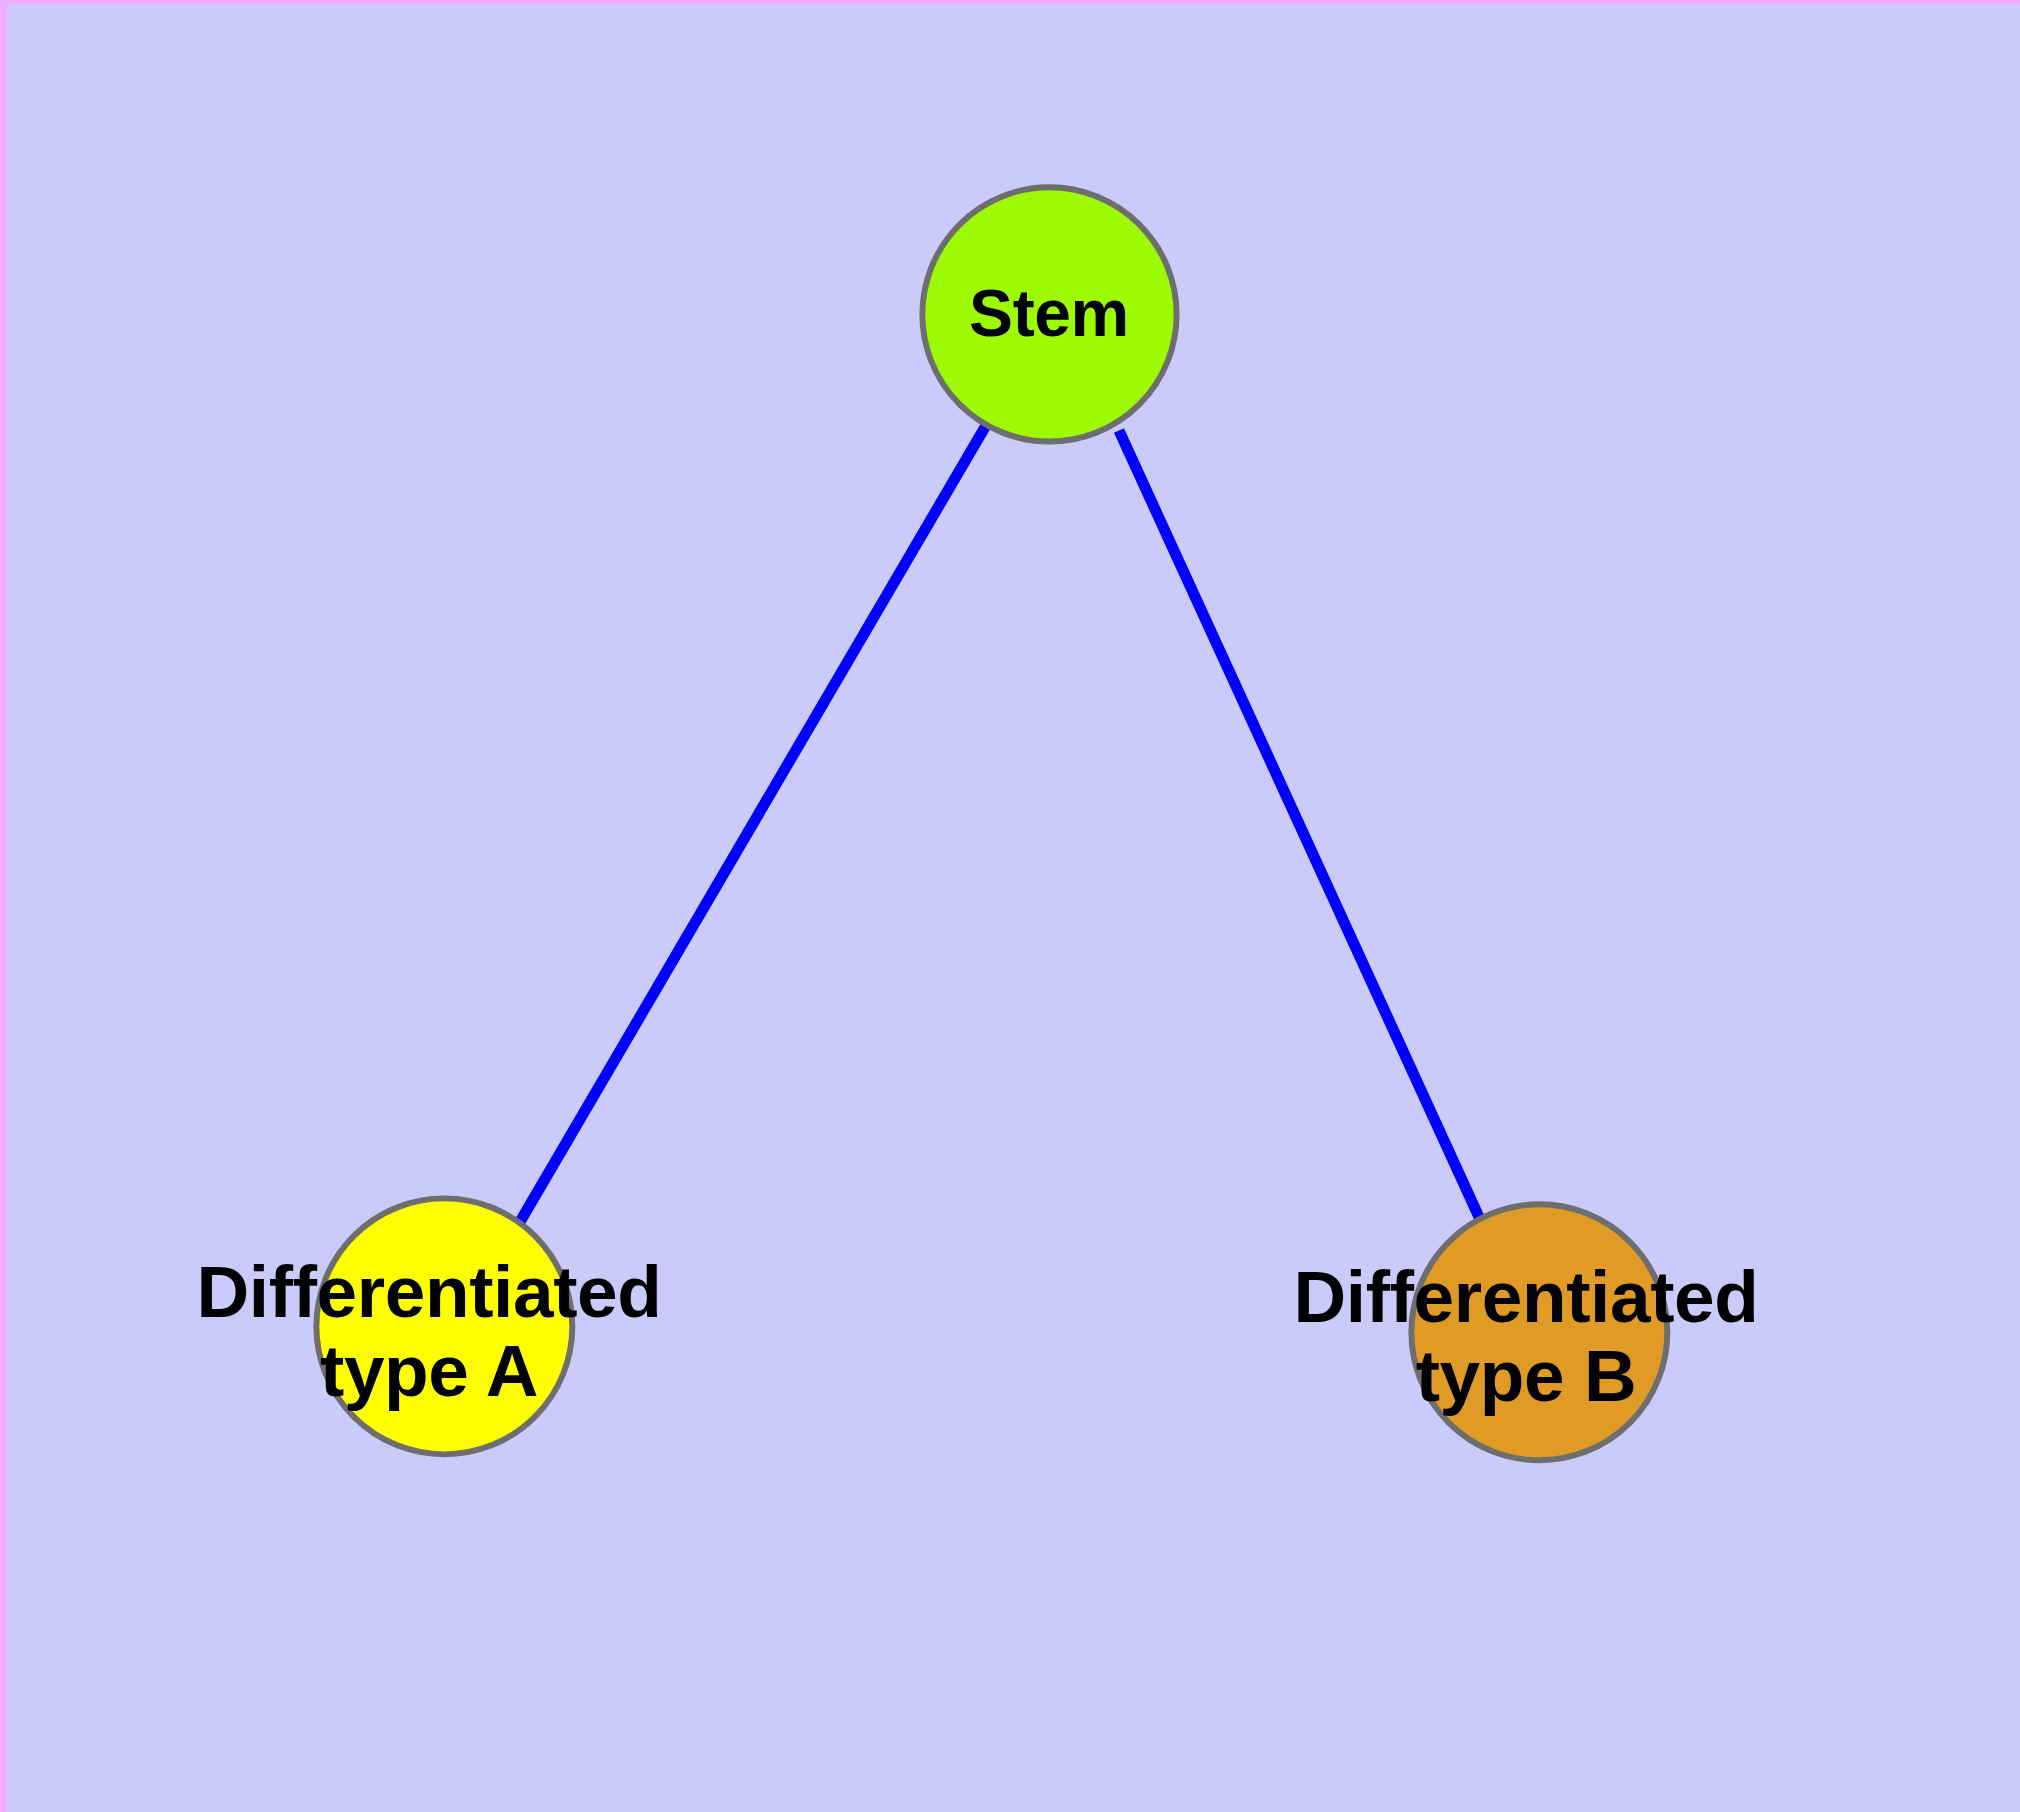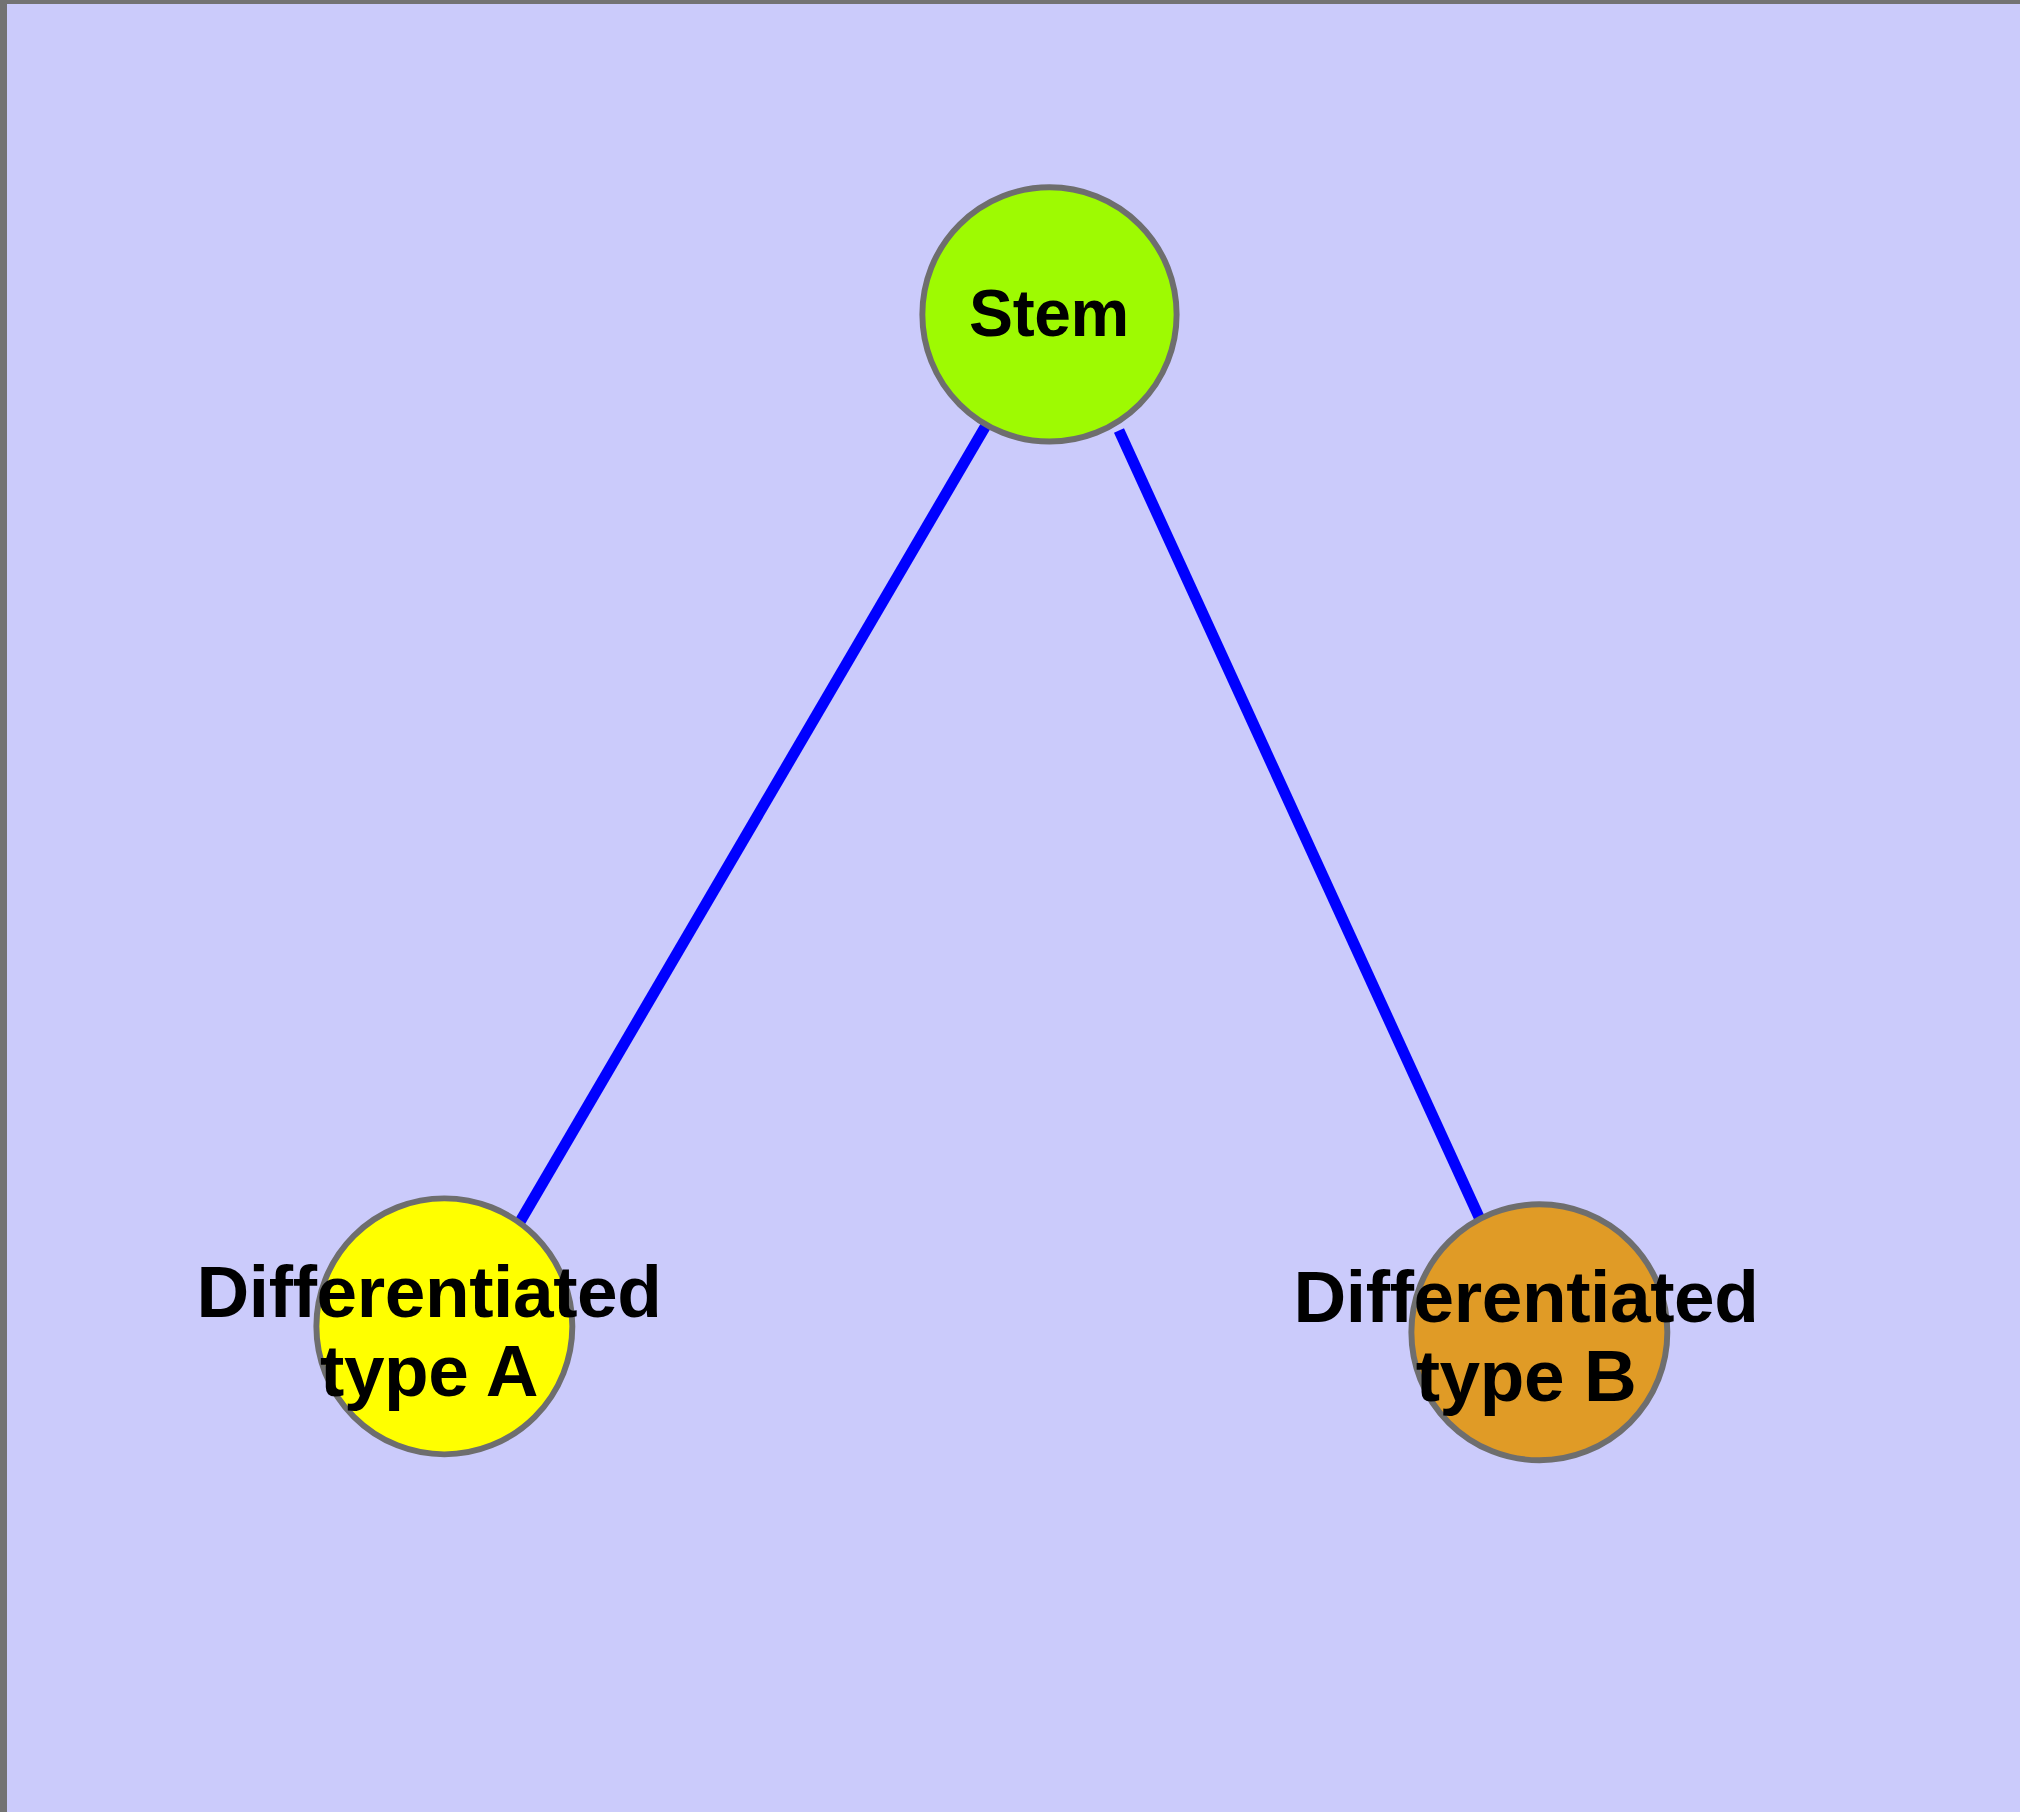--- a/index.html
+++ b/index.html
@@ -4,21 +4,21 @@
 <style>
   html, body {
     margin: 0;
     padding: 0;
     background: #ffffff;
   }
   #canvas {
     position: relative;
     width: 2021px;
     height: 1812px;
-    background: #737373;
+    background: #f0abfc;
     overflow: hidden;
     font-family: "Liberation Sans", sans-serif;
   }
   #plot-area {
     position: absolute;
     left: 6.8px;
     top: 4.2px;
     width: 2014px;
     height: 1808px;
     background: #cbcbfb;

